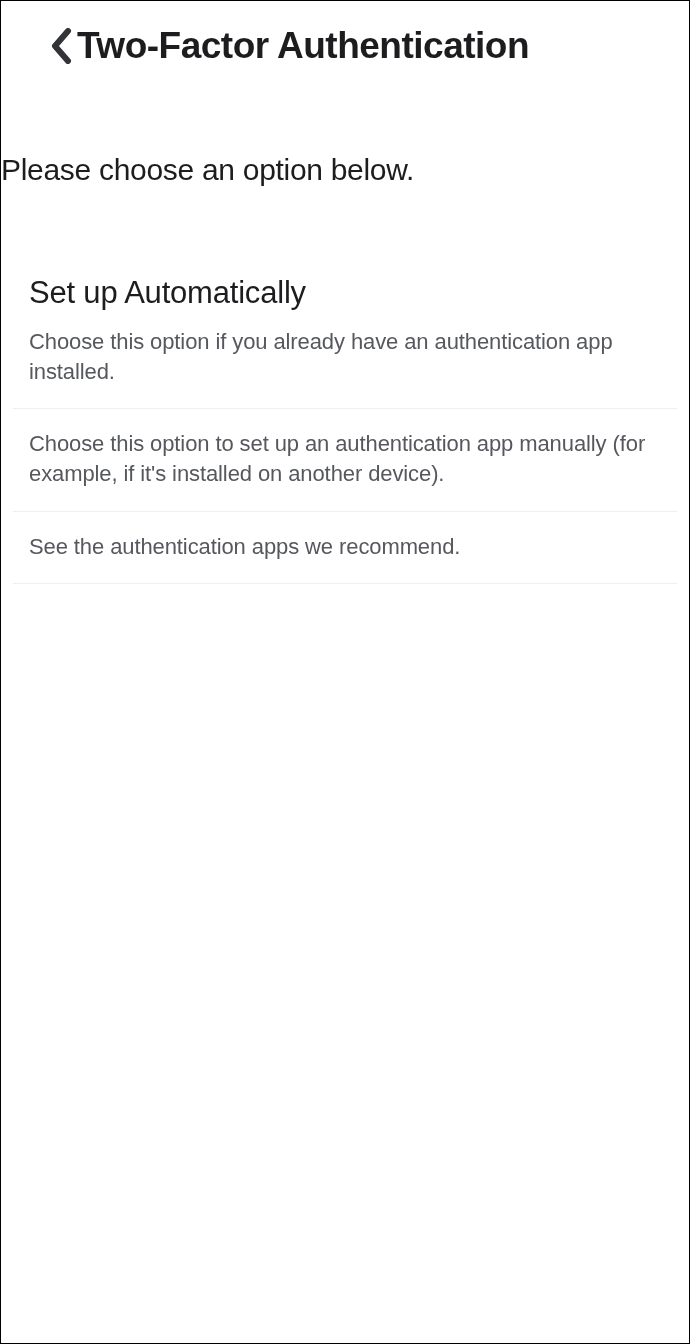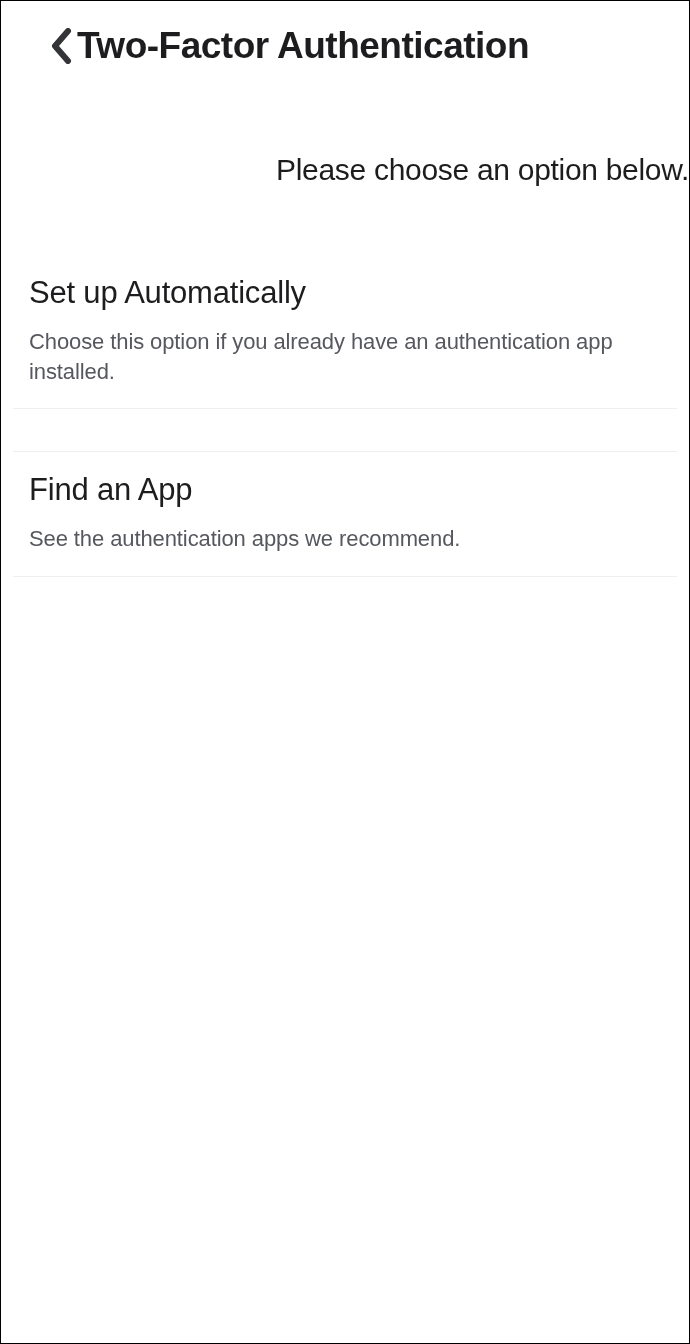--- a/index.html
+++ b/index.html
@@ -32,21 +32,21 @@
       width: 22px;
       height: 36px;
     }
     .page-title {
       font-size: 37px;
       font-weight: 600;
       color: #1d1d1f;
       letter-spacing: -0.5px;
     }
     .subtitle {
-      text-align: right;
+      text-align: left;
       font-size: 30px;
       font-weight: 400;
       color: #1d1d1f;
       margin-top: 62px;
       margin-bottom: 68px;
       letter-spacing: -0.3px;
     }
     .option-list {
       padding: 0 12px;
     }
@@ -83,18 +83,18 @@
 </div>
 
 <div class="subtitle">Please choose an option below.</div>
 
 <div class="option-list">
   <div class="option-item">
     <div class="option-title">Set up Automatically</div>
     <div class="option-description">Choose this option if you already have an authentication app installed.</div>
   </div>
   <div class="option-item">
+    <div class="option-description">Choose this option to set up an authentication app manually (for example, if it's installed on another device).</div>
   </div>
   <div class="option-item">
-    <div class="option-title">Find an App</div>
     <div class="option-description">See the authentication apps we recommend.</div>
   </div>
 </div>
 
 </body></html>

